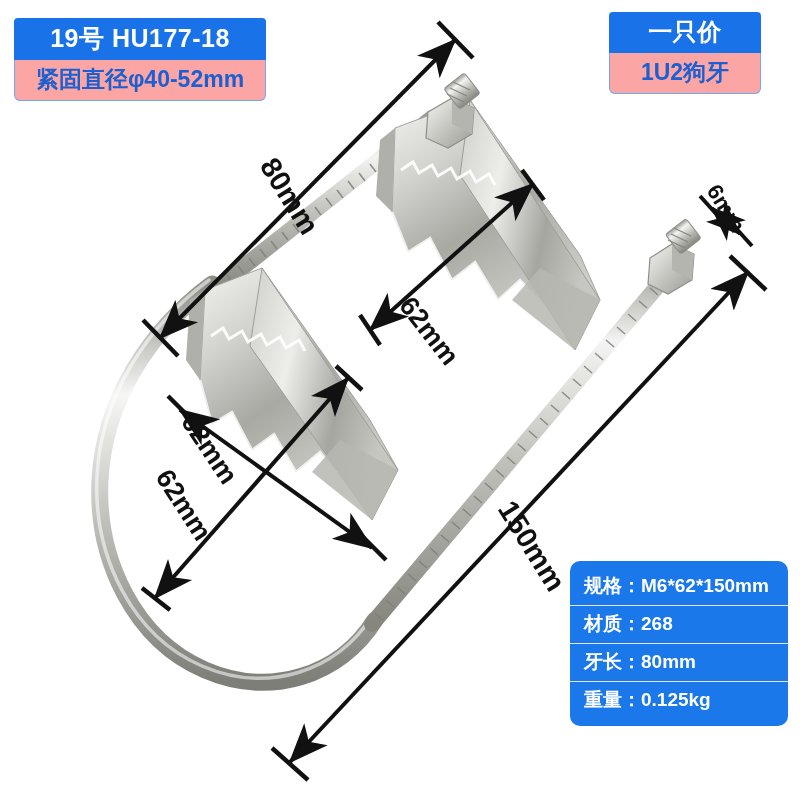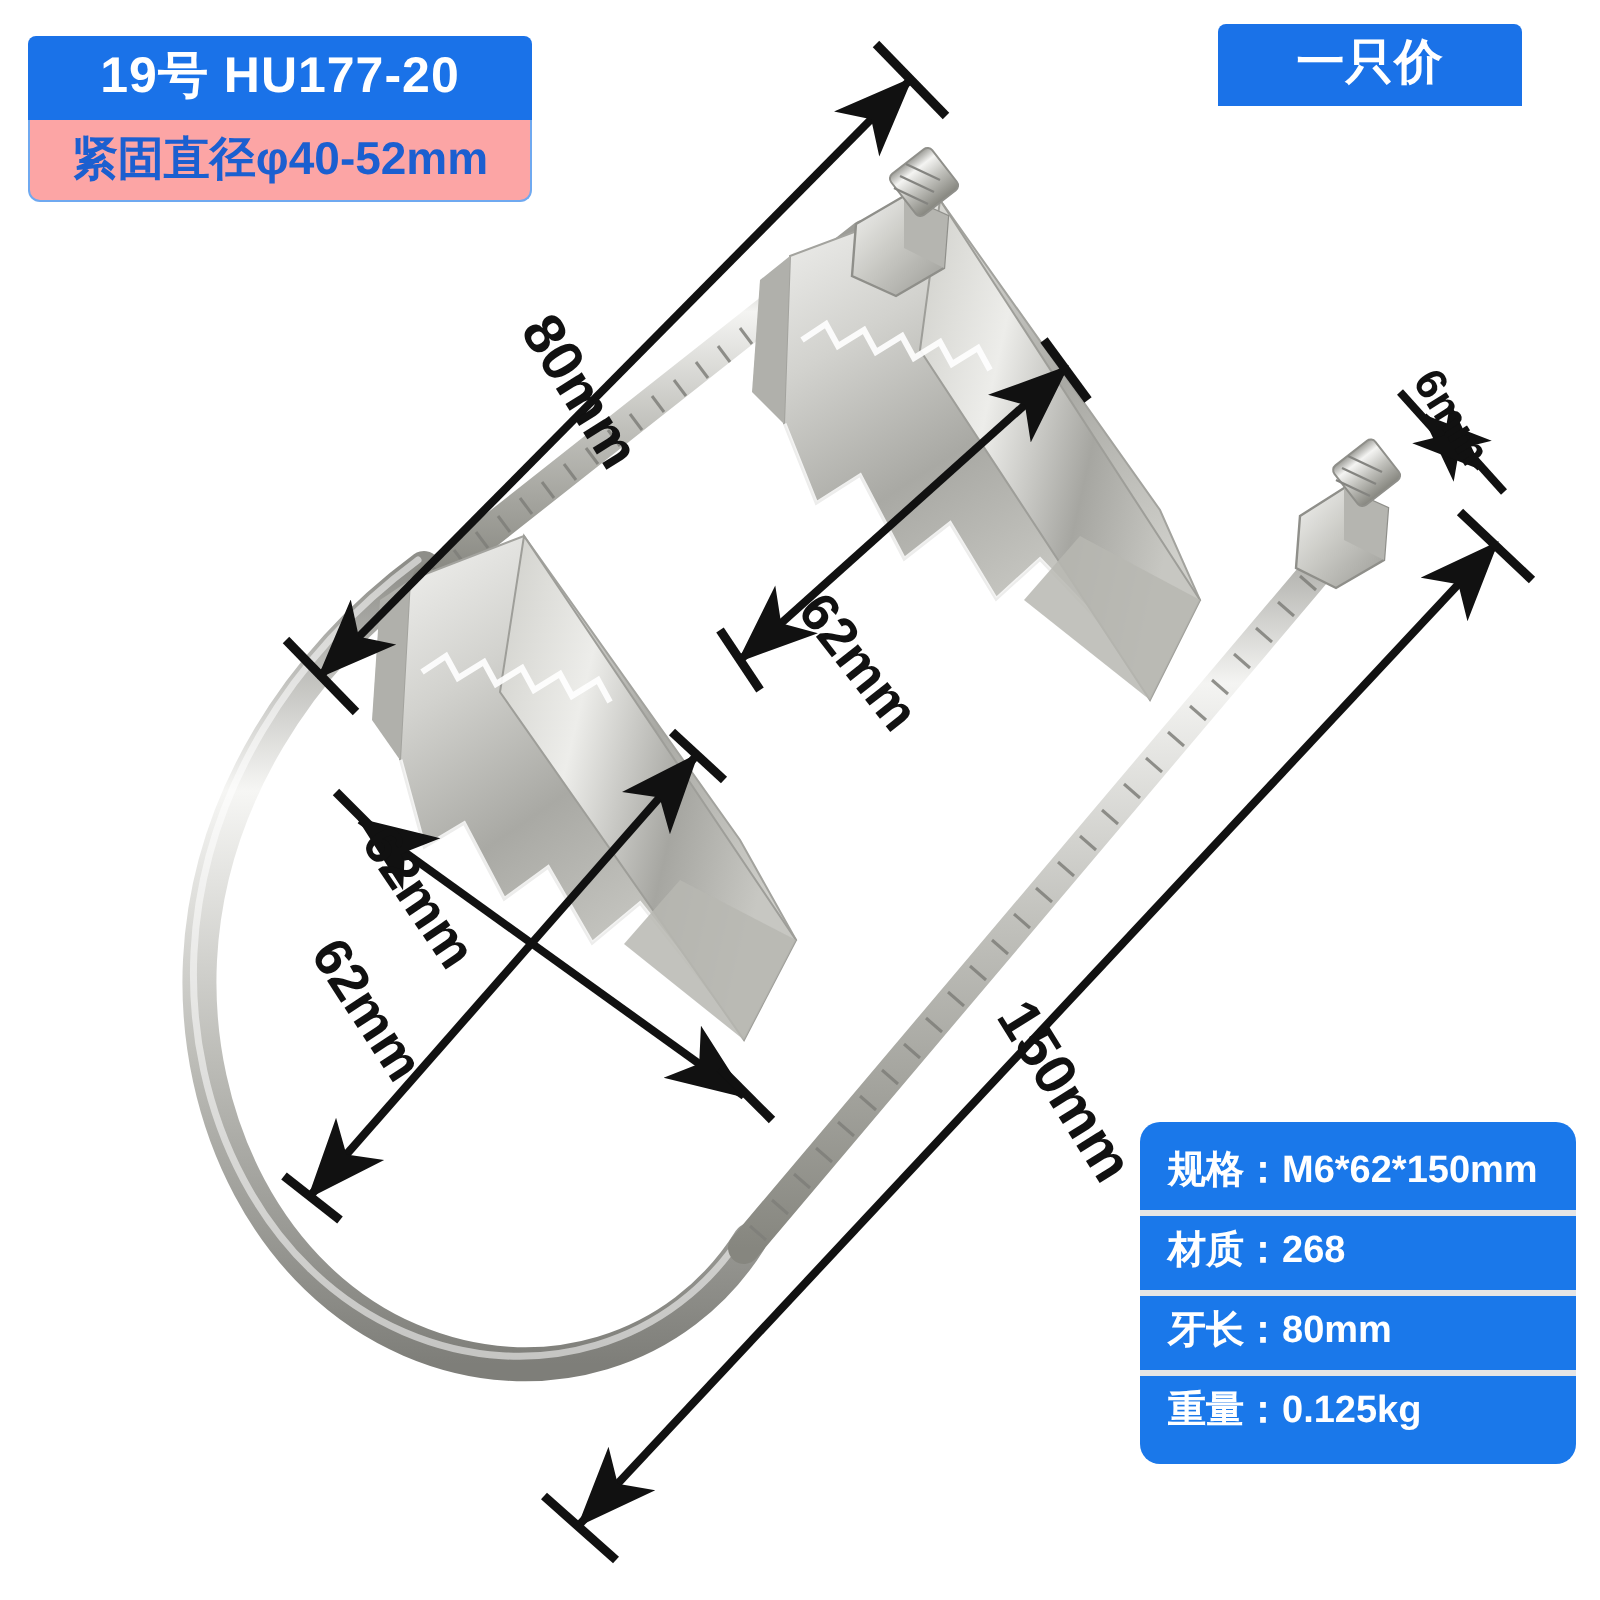--- a/index.html
+++ b/index.html
@@ -59,21 +59,21 @@
     border-radius: 10px;
     padding: 7px 0 7px 0;
     box-sizing: border-box;
   }
   .spec-row {
     color: #ffffff;
     font-size: 19px;
     font-weight: bold;
     padding: 8px 0 8px 14px;
     white-space: nowrap;
-    border-bottom: 3px solid #e5e5e5;
+    border-bottom: 1px solid #e5e5e5;
     line-height: 1.1;
   }
   .spec-row:last-child { border-bottom: none; }
   .spec-row .k { }
   .spec-row .v { }
 
   
   #photo {
     position: absolute;
     left: 0; top: 0;
@@ -289,26 +289,27 @@
   </svg>
 
   <div class="dim-label" id="dim-80">80mm</div>
   <div class="dim-label" id="dim-62-a">62mm</div>
   <div class="dim-label" id="dim-62-b">62mm</div>
   <div class="dim-label" id="dim-62-c">62mm</div>
   <div class="dim-label" id="dim-150">150mm</div>
   <div class="dim-label" id="dim-6">6mm</div>
 
   <div class="badge" id="badge-left">
-    <div class="badge-header">19号 HU177-20</div>
+    <div class="badge-header">19号 HU177-18</div>
     <div class="badge-sub">紧固直径φ40-52mm</div>
   </div>
 
   <div class="badge" id="badge-right">
     <div class="badge-header">一只价</div>
+    <div class="badge-sub">1U2狗牙</div>
   </div>
 
   <div id="spec-panel">
     <div class="spec-row">
       <span class="k">规格：</span><span class="v">M6*62*150mm</span>
     </div>
     <div class="spec-row">
       <span class="k">材质：</span><span class="v">268</span>
     </div>
     <div class="spec-row">

